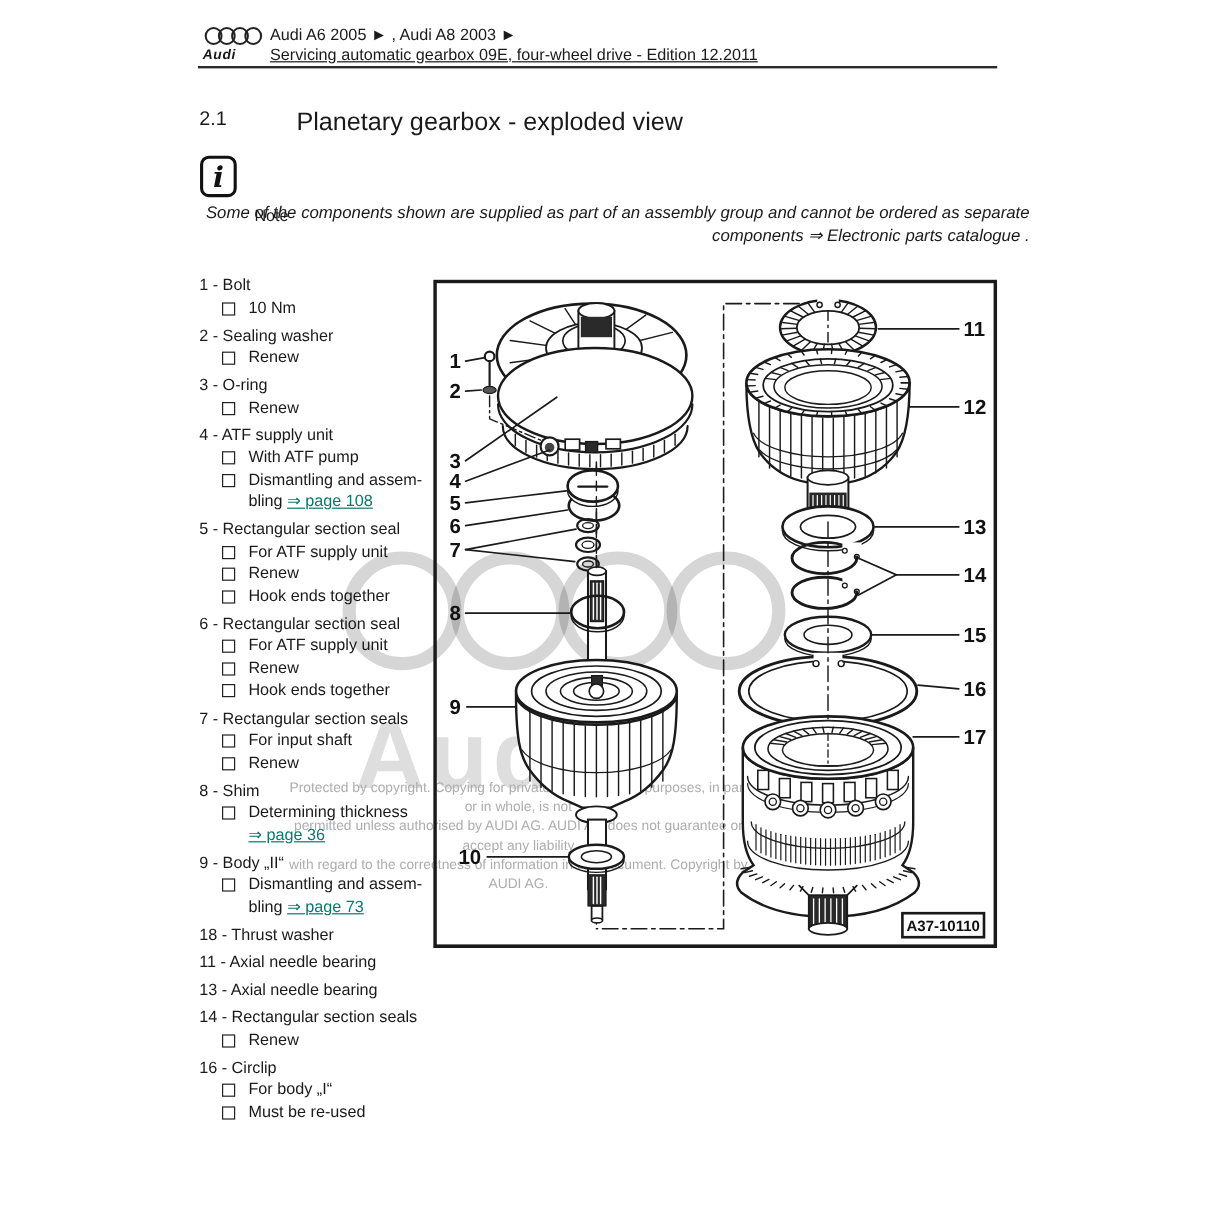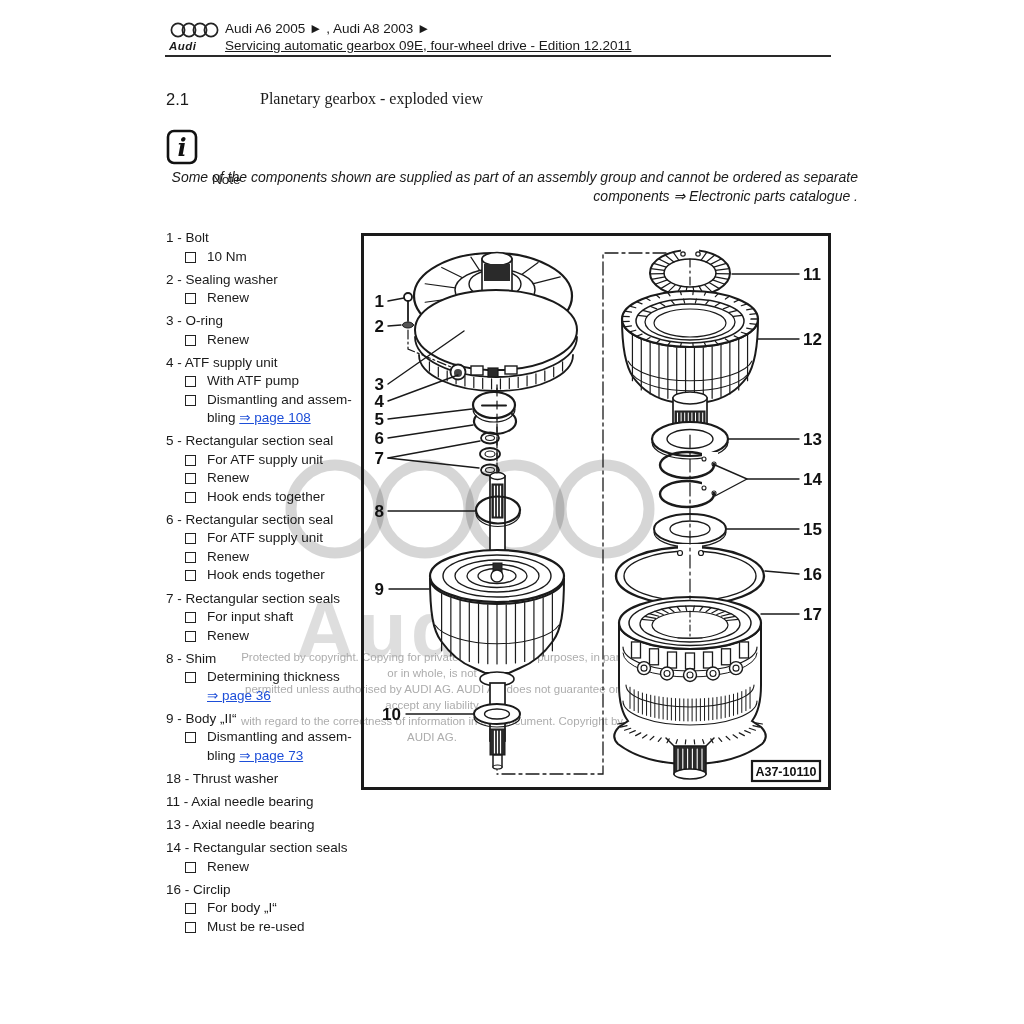--- a/index.html
+++ b/index.html
@@ -9,40 +9,40 @@
 
   
   #hdr-logo{left:170px;top:20px;}
   #hdr-brand{left:169px;top:40px;font-size:11.5px;font-weight:bold;font-style:italic;letter-spacing:.5px;}
   #hdr-models{left:225px;top:21px;font-size:13.5px;}
   #hdr-sub{left:225px;top:38px;font-size:13.5px;text-decoration:underline;}
   #hdr-rule{left:165px;top:55px;width:666px;height:2px;background:#2a2a2a;}
 
   
   #sec-num{left:166px;top:90px;font-size:16.5px;}
-  #sec-title{left:260px;top:90px;font-size:16px;font-family:Liberation Serif, serif;}
+  #sec-title{left:247px;top:90px;font-size:21px;}
 
   
   #note-icon{left:166px;top:129px;}
   #note-label{left:212px;top:140px;font-size:13.5px;margin-top:32px;}
   #note-body{left:166px;top:168px;width:692px;font-size:14px;font-style:italic;line-height:19px;text-align:right;}
 
   
   #wm-rings{left:277px;top:450px;}
   #wm-word{left:296px;top:584px;font-size:80px;font-weight:bold;letter-spacing:4px;color:rgba(0,0,0,0.13);}
   #wm-copy{left:238px;top:649px;width:388px;text-align:center;font-size:11.5px;line-height:16px;
            color:#adadad;white-space:pre-line;}
 
   
   #parts-list{left:166px;top:229px;width:210px;font-size:13.5px;z-index:3;}
   .item{margin-bottom:4.6px;}
   .item .main{line-height:18.5px;white-space:nowrap;}
   .sub{position:relative;padding-left:41px;line-height:18.5px;white-space:nowrap;}
   .cb{position:absolute;left:19px;top:4px;width:9px;height:9px;border:1.6px solid #222;background:#fff;}
-  .plink{color:#1d4ed8;text-decoration:underline;cursor:pointer;}
+  .plink{color:#0f766e;text-decoration:underline;cursor:pointer;}
 
   
   #diagram{left:361px;top:233px;z-index:2;}
   #diagram text{font-family:"Liberation Sans",sans-serif;}
   .callout-num{font-size:17px;font-weight:bold;fill:#111;}
   #fig-label{font-size:12.5px;font-weight:bold;fill:#111;}
   .wm-layer{z-index:1;}
 </style>
 </head>
 <body>

